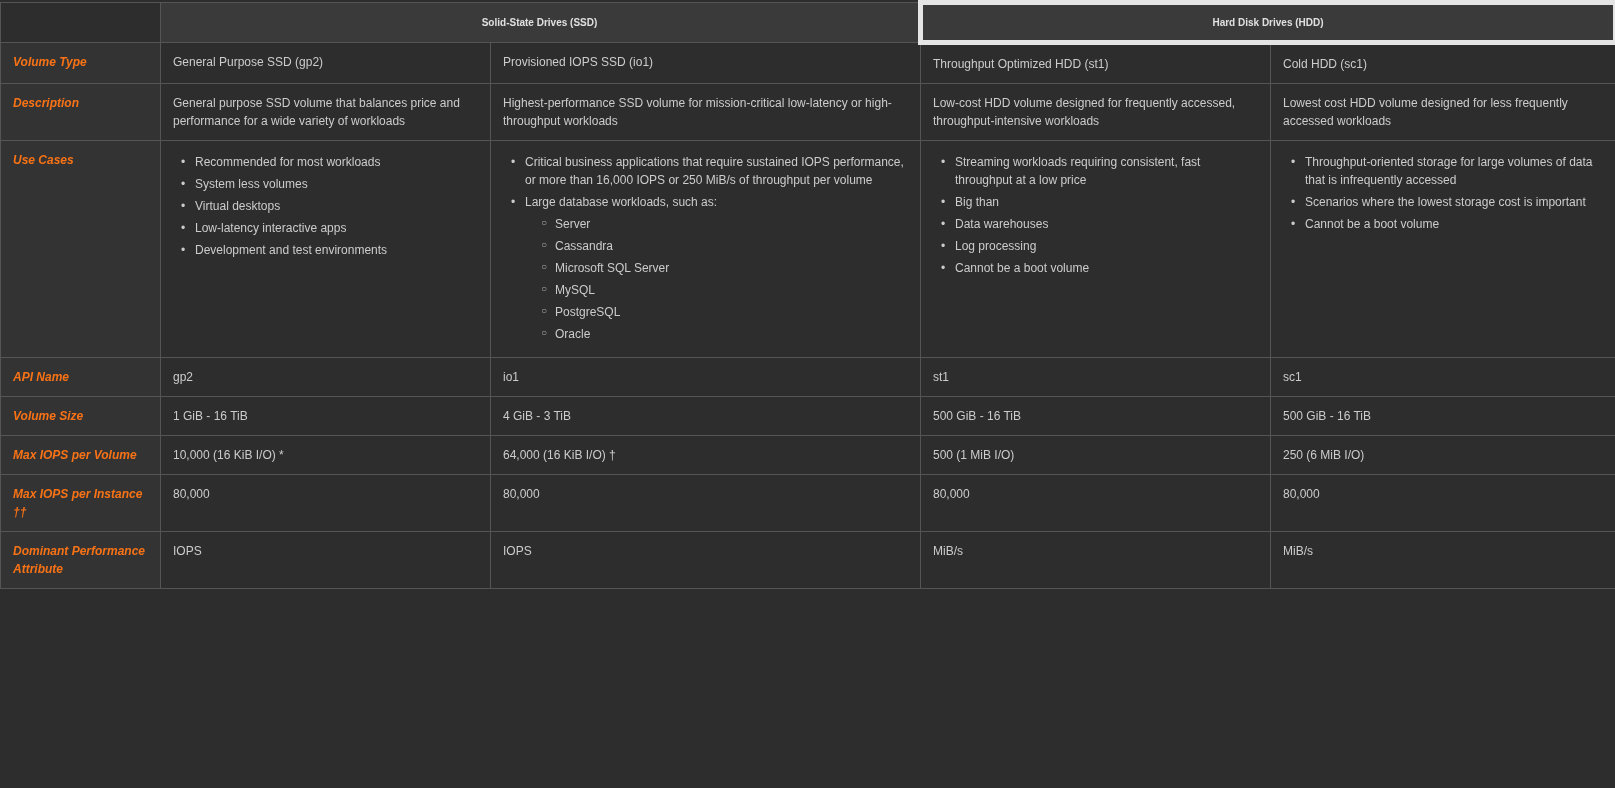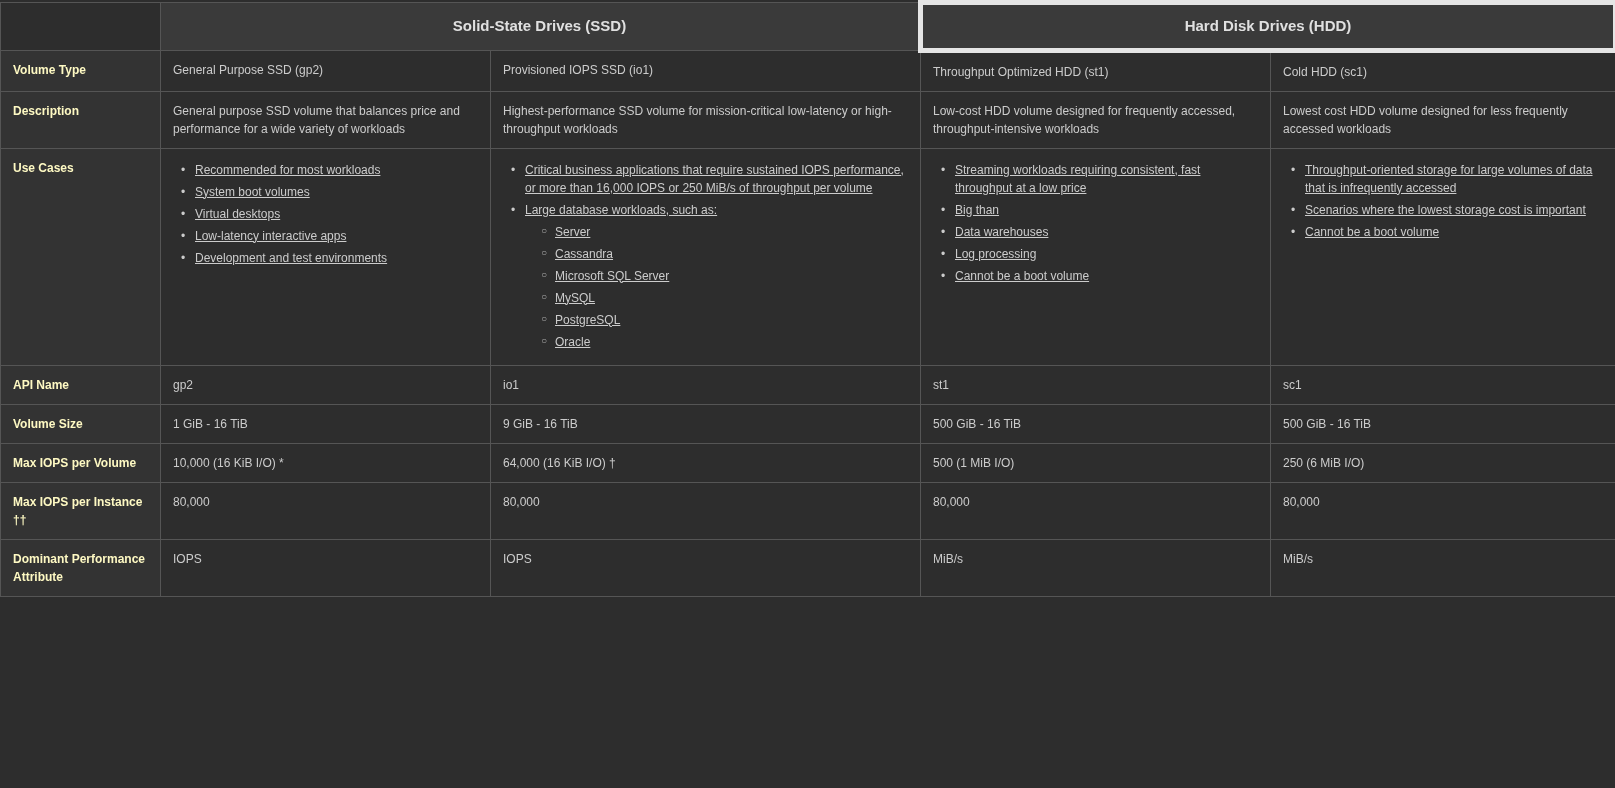--- a/index.html
+++ b/index.html
@@ -25,21 +25,21 @@
     col.st1-col { width: 350px; }
     col.sc1-col { width: 345px; }
 
     thead tr th {
       background-color: #3a3a3a;
       color: #e0e0e0;
       font-weight: bold;
       text-align: center;
       padding: 10px 12px;
       border: 1px solid #555;
-      font-size: 15px;
+      font-size: 10px;
     }
     thead tr th.empty-header {
       background-color: #2d2d2d;
       border: 1px solid #555;
     }
     thead tr th.ssd-header {
       background-color: #3a3a3a;
       border: 1px solid #555;
     }
     thead tr th.hdd-header {
@@ -47,33 +47,33 @@
       border: 5px solid #e5e5e5;
     }
 
     tbody tr td {
       padding: 10px 12px;
       border: 1px solid #555;
       vertical-align: top;
     }
     tbody tr td.row-label {
       font-weight: bold;
-      color: #fef9c3;
+      color: #f97316;
       background-color: #333;
       vertical-align: top;
+      font-style: italic;
     }
     tbody tr td.data-cell {
       background-color: #2d2d2d;
       color: #cccccc;
     }
 
     ul.use-cases {
       list-style: none;
       padding-left: 8px;
-      text-decoration: underline;
     }
     ul.use-cases li {
       padding: 2px 0;
       padding-left: 14px;
       position: relative;
     }
     ul.use-cases li::before {
       content: "•";
       position: absolute;
       left: 0;
@@ -131,21 +131,21 @@
         <td class="data-cell">Highest-performance SSD volume for mission-critical low-latency or high-throughput workloads</td>
         <td class="data-cell">Low-cost HDD volume designed for frequently accessed, throughput-intensive workloads</td>
         <td class="data-cell">Lowest cost HDD volume designed for less frequently accessed workloads</td>
       </tr>
 
       <tr>
         <td class="row-label">Use Cases</td>
         <td class="data-cell">
           <ul class="use-cases">
             <li>Recommended for most workloads</li>
-            <li>System boot volumes</li>
+            <li>System less volumes</li>
             <li>Virtual desktops</li>
             <li>Low-latency interactive apps</li>
             <li>Development and test environments</li>
           </ul>
         </td>
         <td class="data-cell">
           <ul class="use-cases">
             <li>Critical business applications that require sustained IOPS performance, or more than 16,000 IOPS or 250 MiB/s of throughput per volume</li>
             <li>Large database workloads, such as:
               <ul>
@@ -181,21 +181,21 @@
         <td class="row-label">API Name</td>
         <td class="data-cell">gp2</td>
         <td class="data-cell">io1</td>
         <td class="data-cell">st1</td>
         <td class="data-cell">sc1</td>
       </tr>
 
       <tr>
         <td class="row-label">Volume Size</td>
         <td class="data-cell">1 GiB - 16 TiB</td>
-        <td class="data-cell">9 GiB - 16 TiB</td>
+        <td class="data-cell">4 GiB - 3 TiB</td>
         <td class="data-cell">500 GiB - 16 TiB</td>
         <td class="data-cell">500 GiB - 16 TiB</td>
       </tr>
 
       <tr>
         <td class="row-label">Max IOPS per Volume</td>
         <td class="data-cell">10,000 (16 KiB I/O) *</td>
         <td class="data-cell">64,000 (16 KiB I/O) †</td>
         <td class="data-cell">500 (1 MiB I/O)</td>
         <td class="data-cell">250 (6 MiB I/O)</td>

